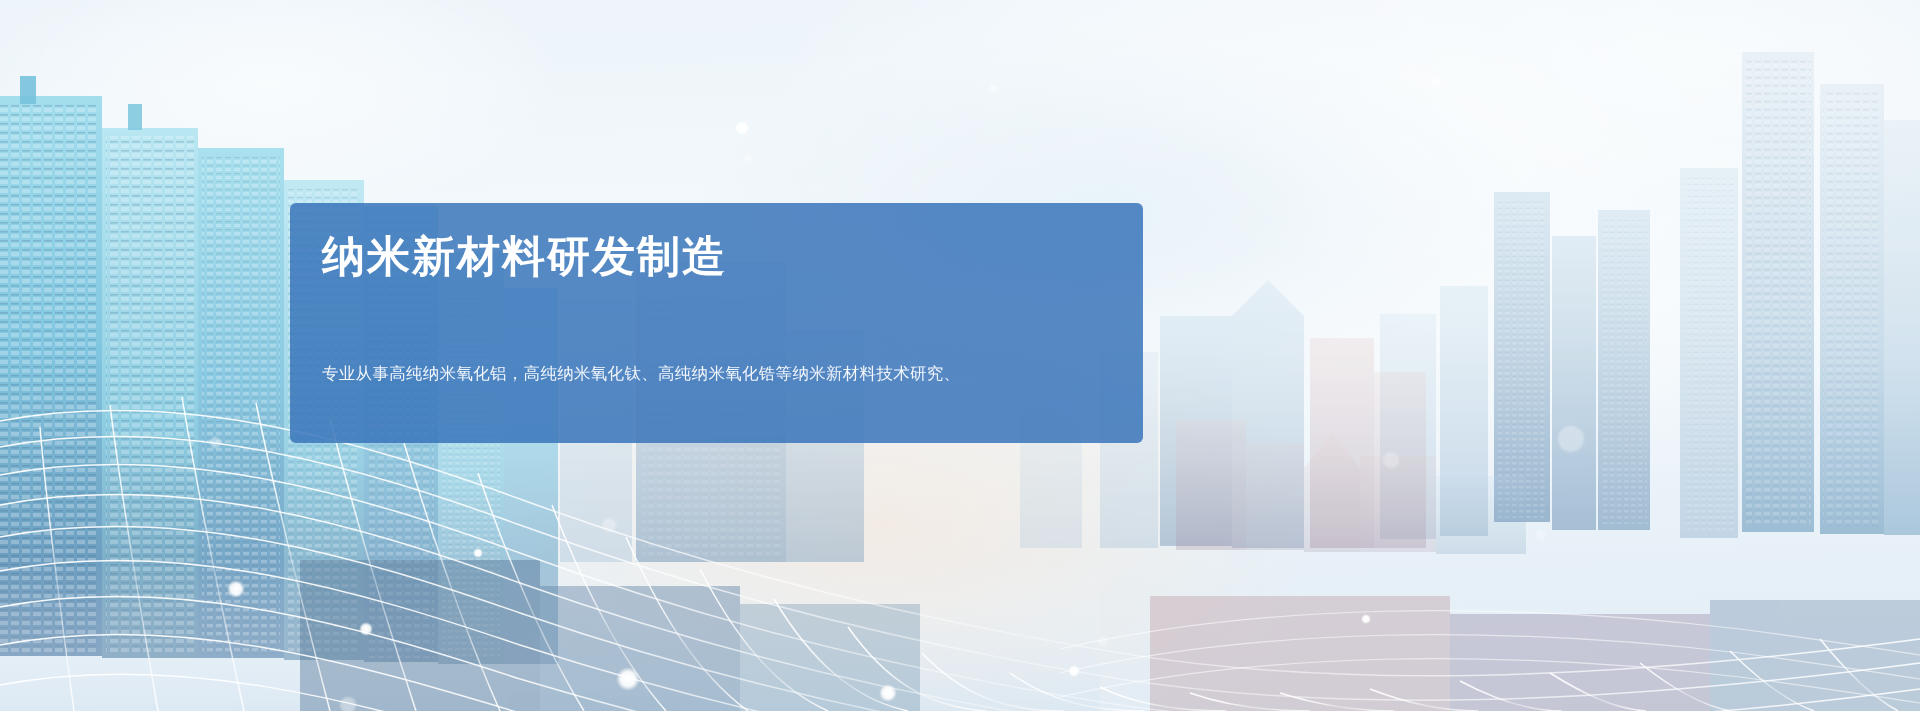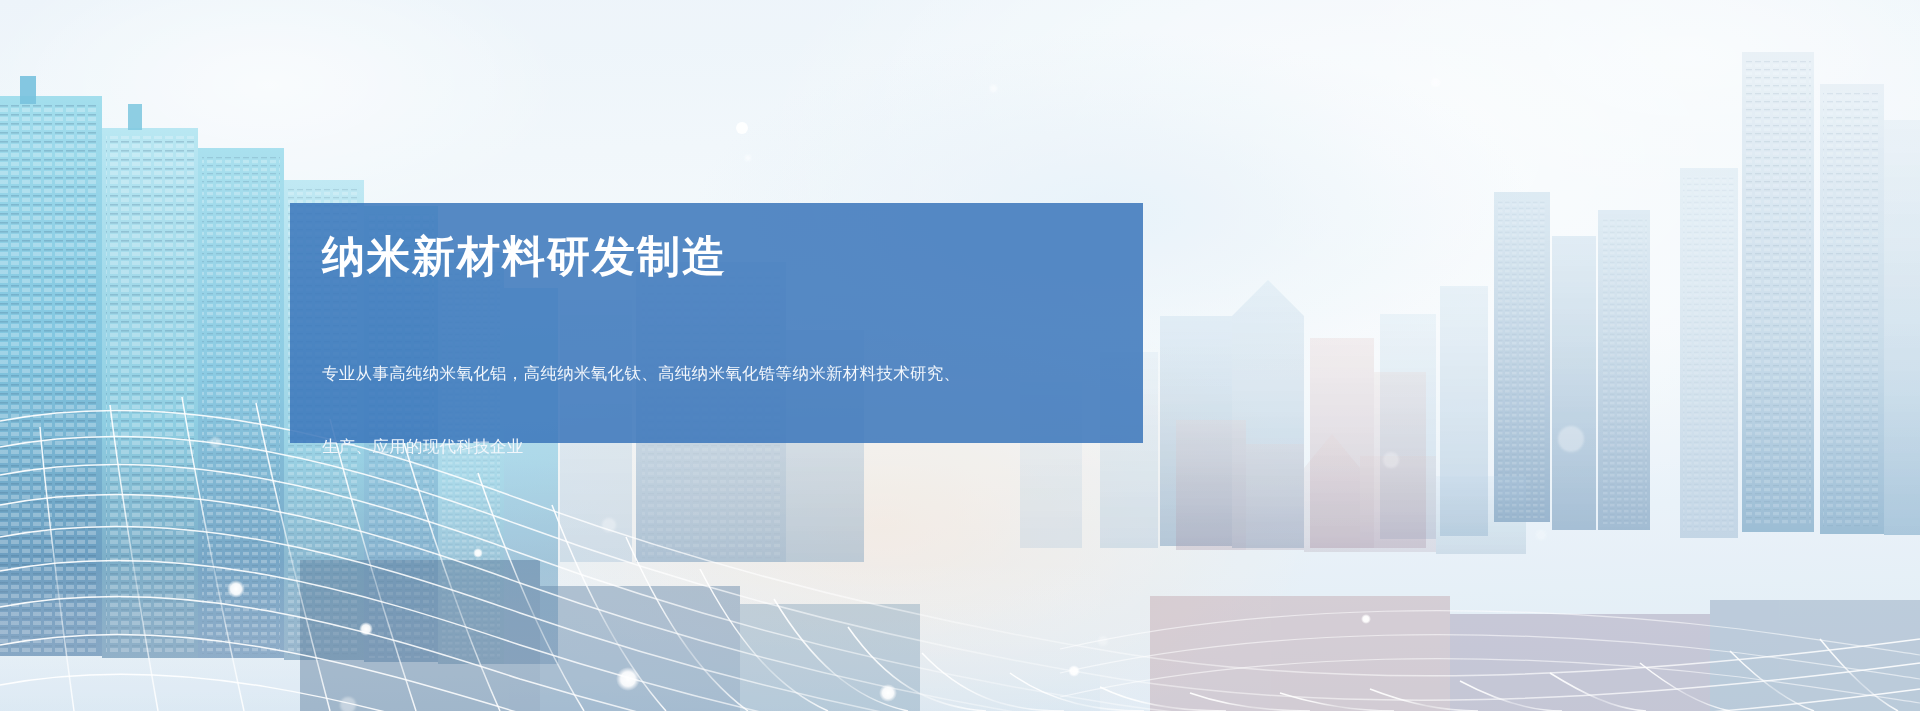--- a/index.html
+++ b/index.html
@@ -33,20 +33,21 @@
   .mesh{position:absolute;left:0;bottom:0;width:1920px;height:330px;}
 
   
   .bokeh{position:absolute;border-radius:50%;background:rgba(255,255,255,.9);pointer-events:none;}
   .bokeh.soft{background:rgba(255,255,255,.55);filter:blur(1px);}
 
   
   .panel{
     position:absolute;left:290px;top:203px;width:853px;height:240px;
     background:rgba(58,118,186,.86);
+    border-radius:6px;
   }
   .panel-title{
     position:absolute;left:32px;top:30px;
     color:#ffffff;font-size:43px;font-weight:700;letter-spacing:2px;
     line-height:1.1;white-space:nowrap;
     font-family:"DejaVu Sans","Liberation Sans",sans-serif;
   }
   .panel-sub{
     position:absolute;left:32px;top:114px;width:790px;
     color:#f2f6fb;font-size:16.5px;line-height:33px;letter-spacing:.3px;
@@ -275,17 +276,16 @@
   <div class="bokeh soft" style="left:1536px;top:530px;width:10px;height:10px;opacity:.45"></div>
   <div class="bokeh soft" style="left:602px;top:518px;width:14px;height:14px;opacity:.6"></div>
   <div class="bokeh soft" style="left:210px;top:437px;width:11px;height:11px;opacity:.7"></div>
   <div class="bokeh soft" style="left:340px;top:697px;width:16px;height:16px;opacity:.7"></div>
   <div class="bokeh soft" style="left:1098px;top:636px;width:10px;height:10px;opacity:.5"></div>
 
   <div class="panel">
     <div class="panel-title">纳米新材料研发制造</div>
     <div class="panel-sub">
       <span>专业从事高纯纳米氧化铝，高纯纳米氧化钛、高纯纳米氧化锆等纳米新材料技术研究、</span>
-      <span>生产、应用的现代科技企业</span>
     </div>
   </div>
 
 </div>
 
 </body></html>

